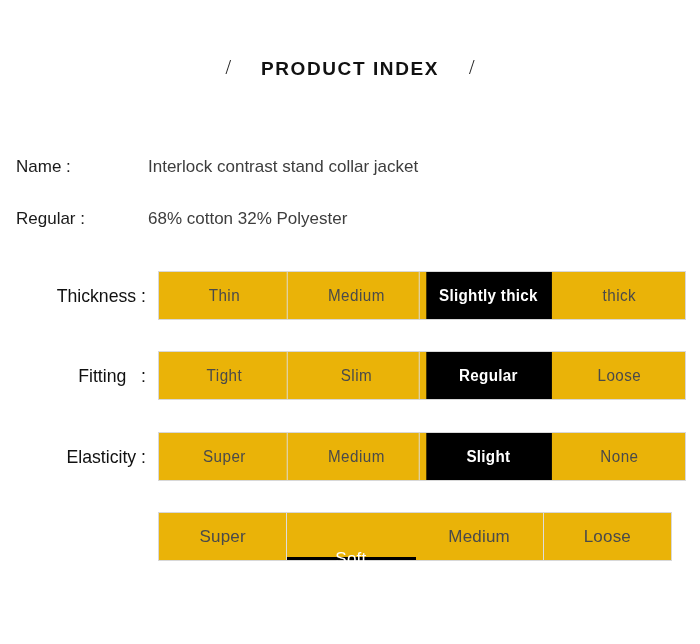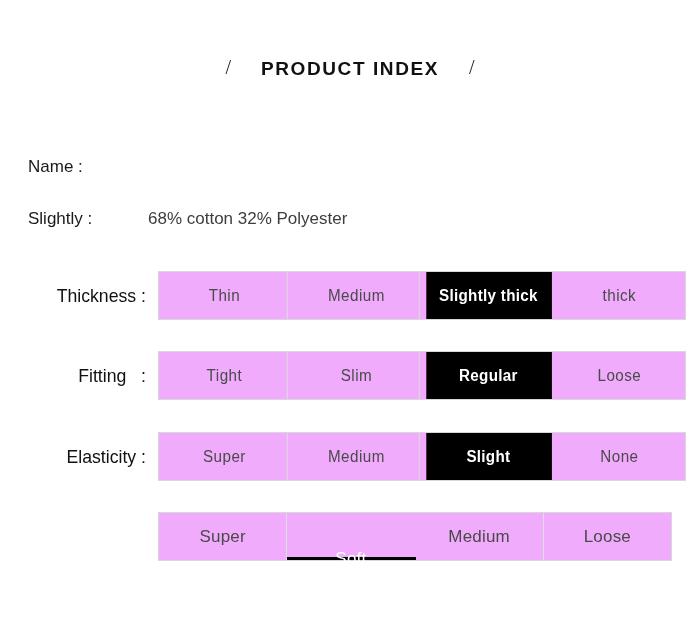--- a/index.html
+++ b/index.html
@@ -50,21 +50,21 @@
     white-space: nowrap;
   }
   .info-row.name { top: 152px; }
   .info-row.material { top: 204px; }
 
   .info-label {
     position: absolute;
     left: 0;
     width: 145px;
     text-align: left;
-    padding-left: 28px;
+    padding-left: 16px;
     box-sizing: border-box;
     font-family: "Liberation Sans", sans-serif;
     font-size: 17px;
     color: #1a1a1a;
     line-height: 30px;
   }
   .info-value {
     position: absolute;
     left: 148px;
     font-family: "Liberation Sans", sans-serif;
@@ -107,21 +107,21 @@
   }
 
   .options {
     position: absolute;
     top: 0;
     left: 158px;
     height: 49px;
     display: flex;
     border: 1px solid #d8d8d8;
     box-sizing: border-box;
-    background: #f0abfc;
+    background: #eab308;
   }
   .attr-row.r0 .options,
   .attr-row.r1 .options,
   .attr-row.r2 .options { width: 528px; }
   .attr-row.r3 .options { width: 514px; }
 
   .opt {
     flex: 1 1 0;
     display: flex;
     align-items: center;
@@ -154,24 +154,25 @@
 </style>
 </head>
 <body>
 
 <div class="title-wrap">
   <span class="title-slash">/</span><span class="title-text">PRODUCT INDEX</span><span class="title-slash">/</span>
 </div>
 
 <div class="info-row name">
   <div class="info-label">Name :</div>
+  <div class="info-value">Interlock contrast stand collar jacket</div>
 </div>
 
 <div class="info-row material">
-  <div class="info-label">Slightly :</div>
+  <div class="info-label">Regular :</div>
   <div class="info-value">68% cotton 32% Polyester</div>
 </div>
 
 <div class="attr-row r0">
   <div class="attr-label">Thickness :</div>
   <div class="options">
     <div class="opt">Thin</div>
     <div class="opt">Medium</div>
     <div class="opt selected">Slightly thick</div>
     <div class="opt">thick</div>

